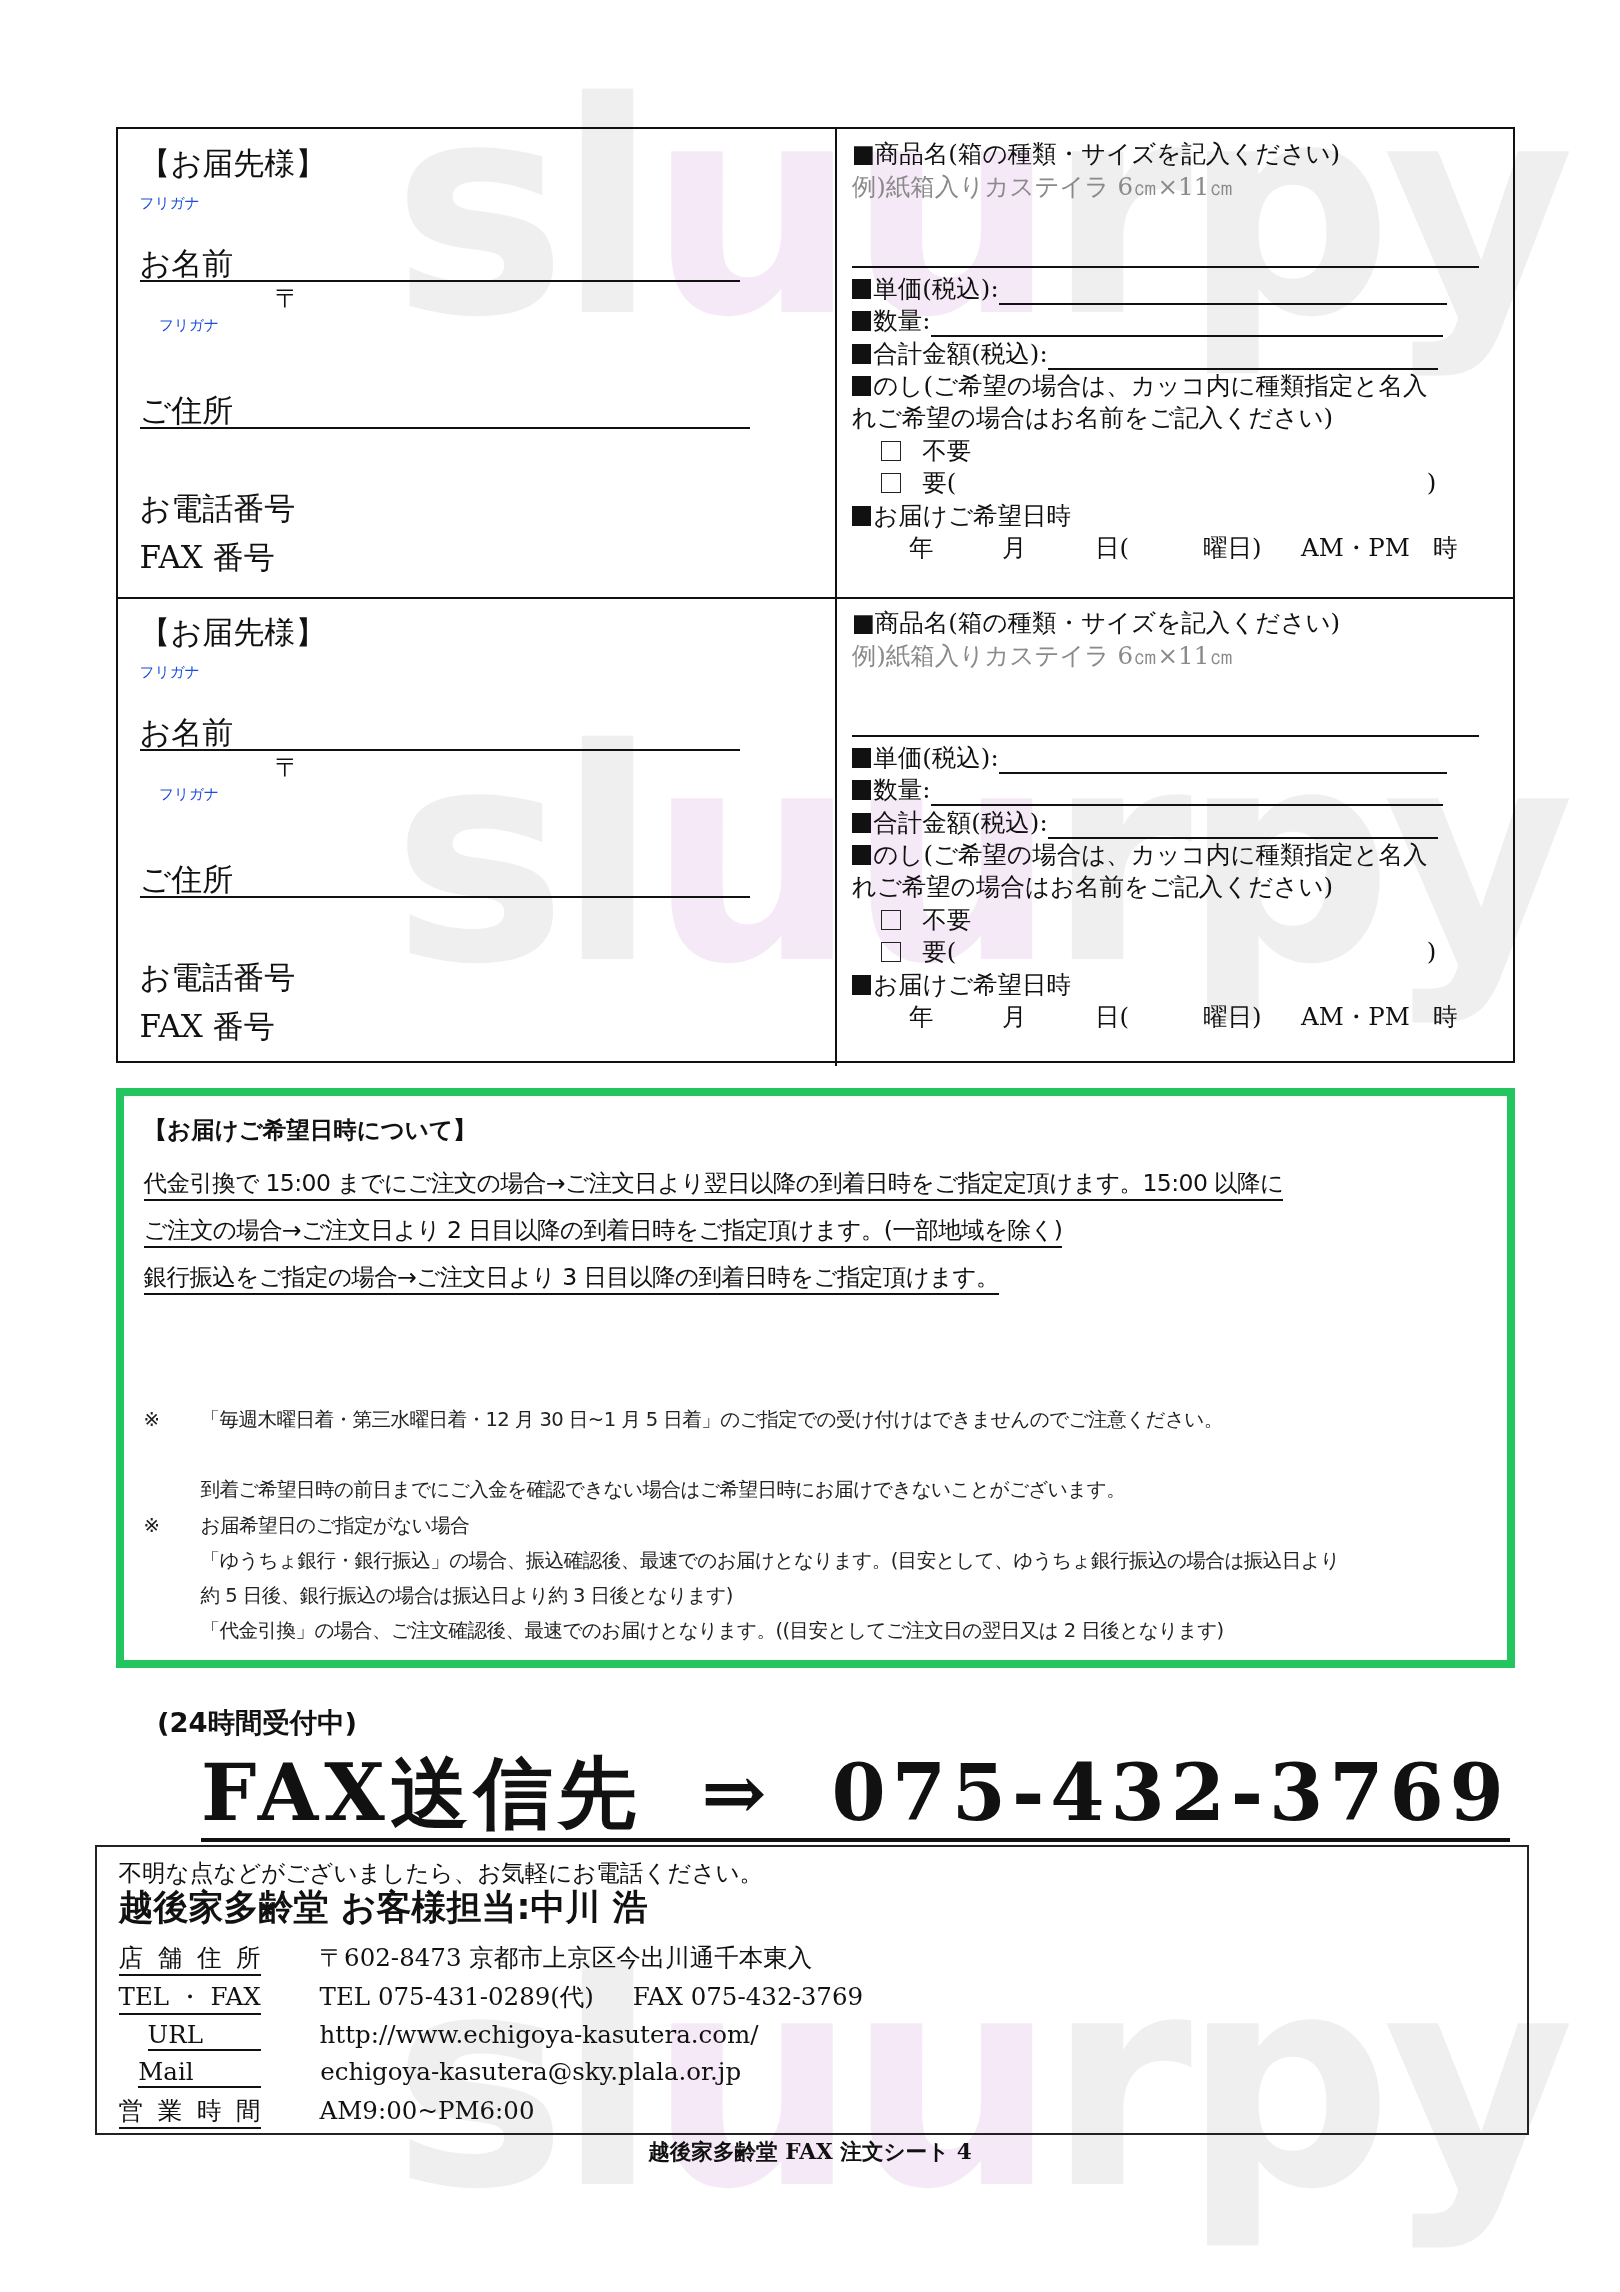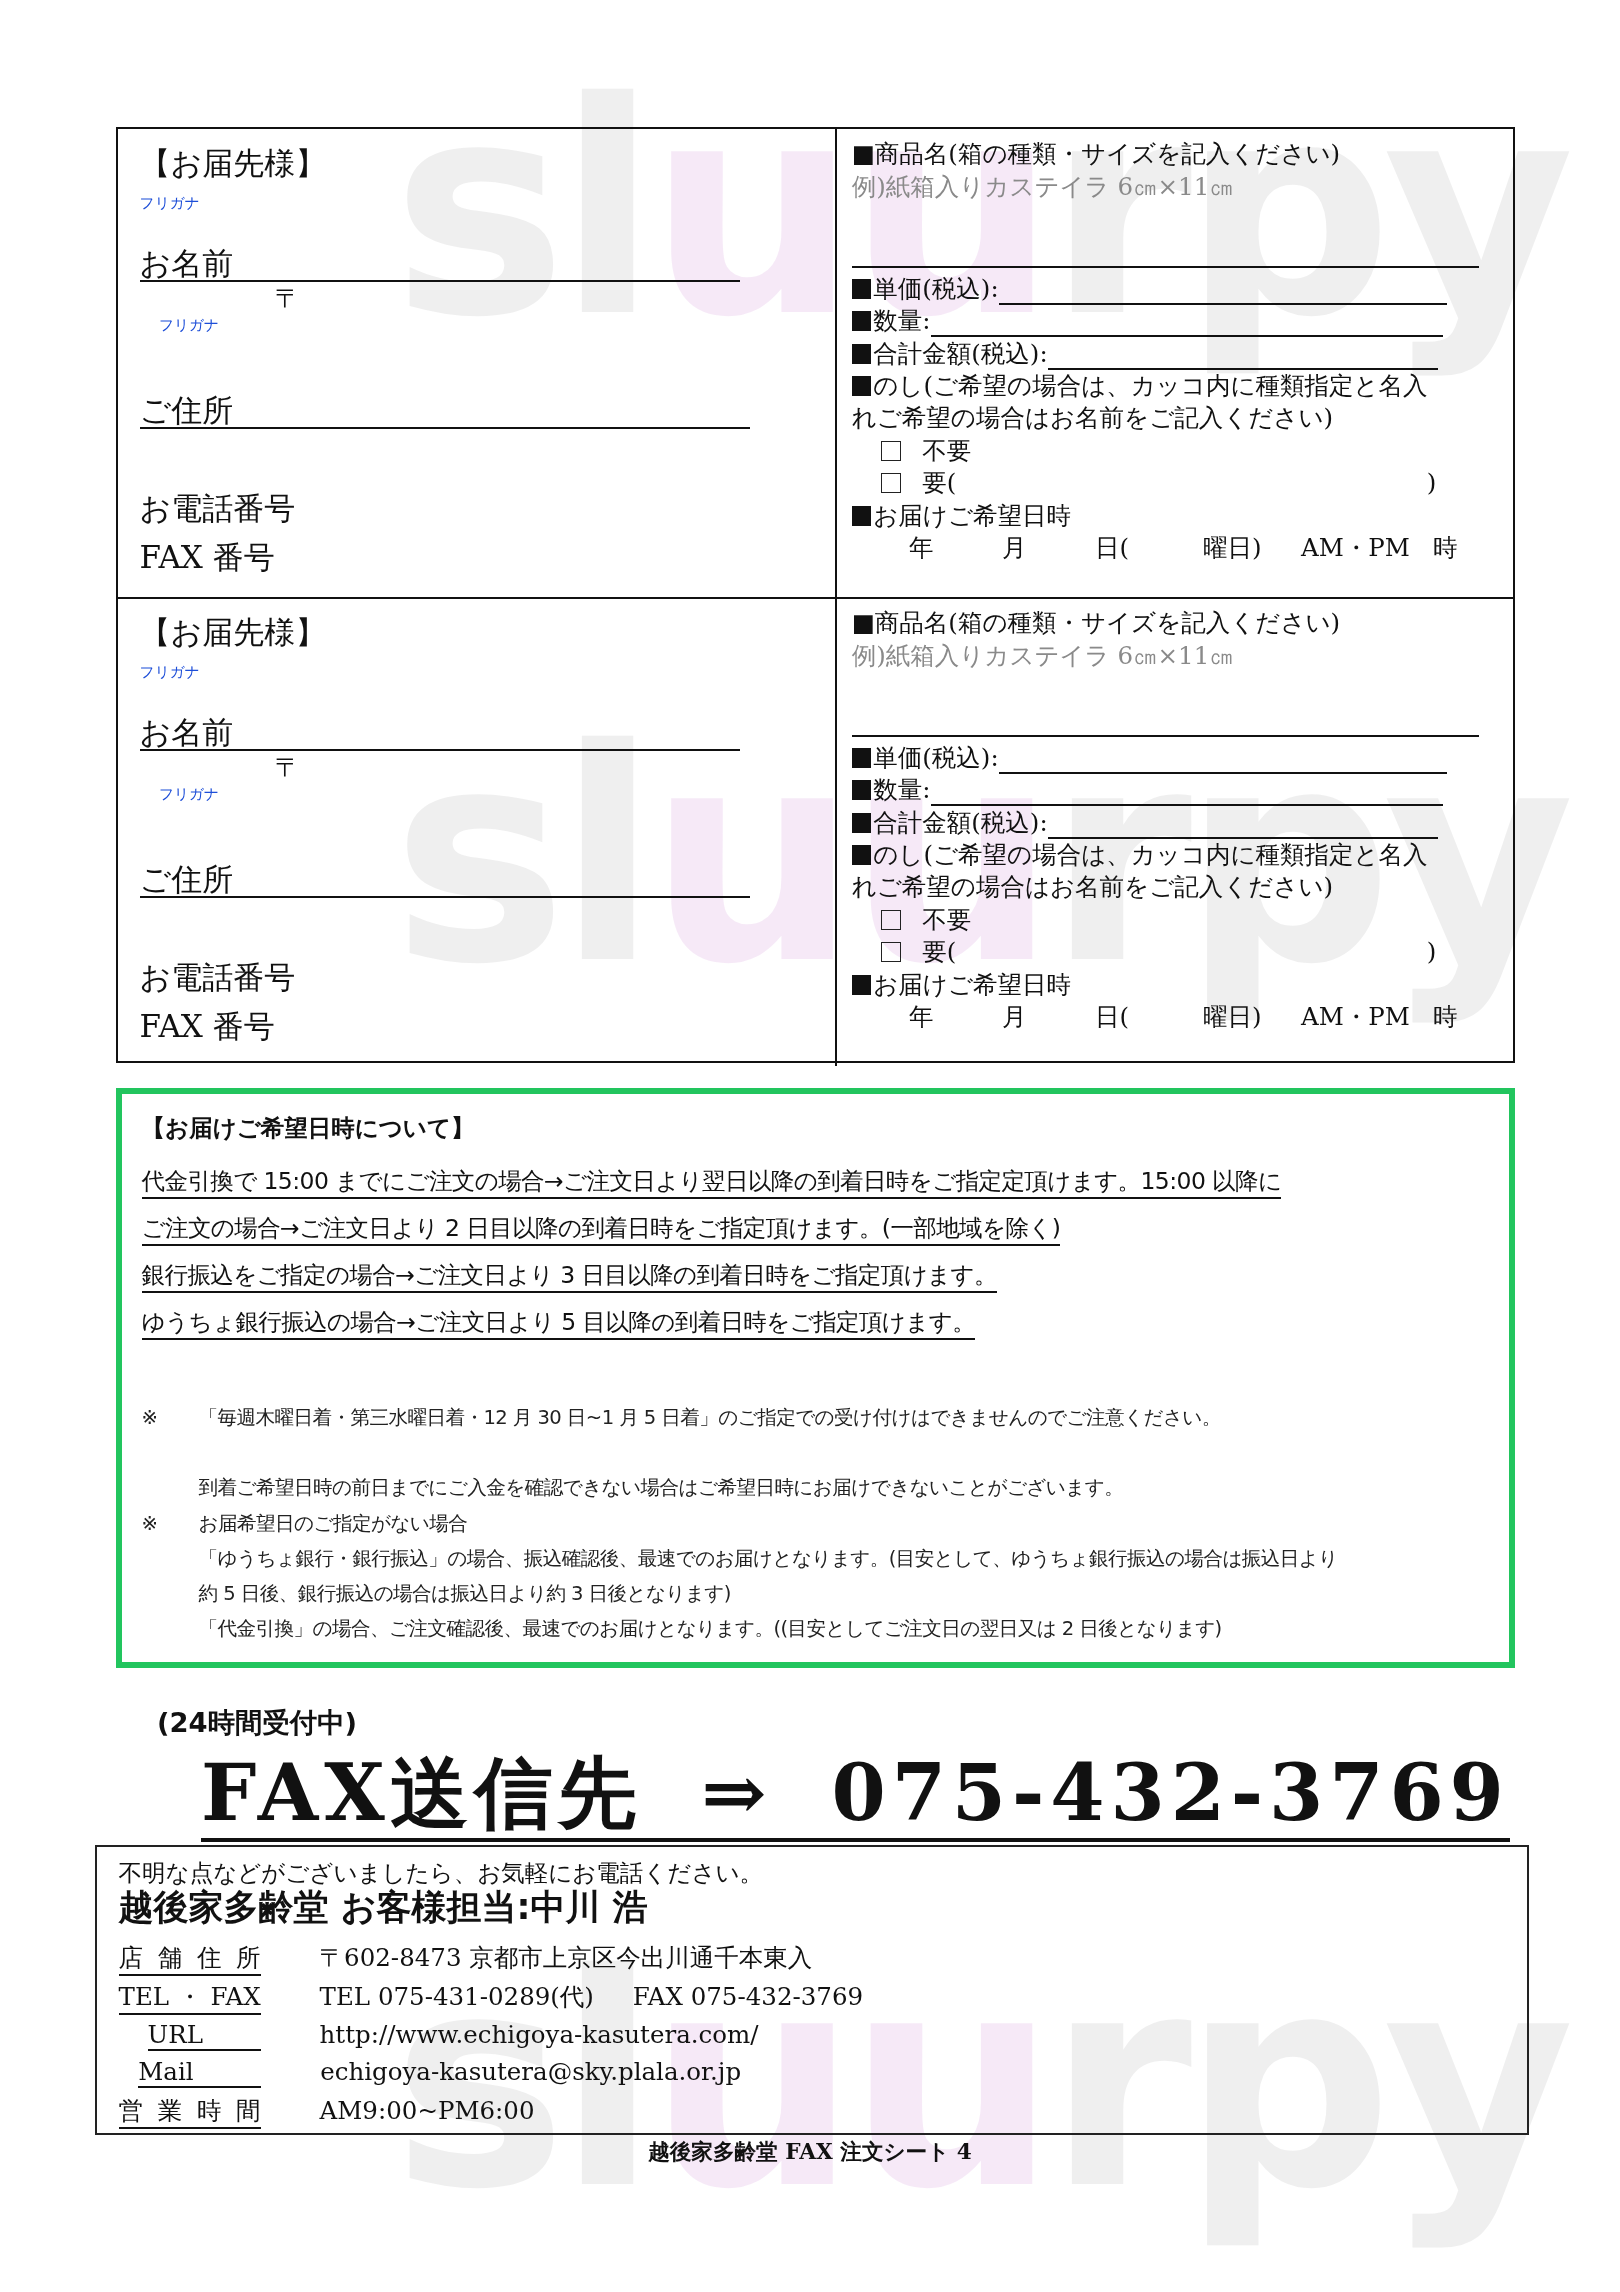--- a/index.html
+++ b/index.html
@@ -26,21 +26,21 @@
   .uline { position: absolute; border-bottom: 2px solid #111; }
   .postal { position: absolute; font-size: 25.5px; left: 157px; }
 
   .rline { position: absolute; left: 13.7px; font-size: 24.5px; white-space: nowrap; }
   .rline.gray { color: #8a8a8a; }
   .fill { display: inline-block; border-bottom: 2px solid #111; vertical-align: bottom; height: 25.5px; }
   .sq { display: inline-block; width: 19.6px; height: 19.6px; background: #111; vertical-align: -2px; margin-right: 2px; }
   .cb { display: inline-block; width: 17.6px; height: 17.6px; border: 1.5px solid #222; vertical-align: -2px; margin-right: 21.6px; }
 
   
-  .info-box { left: 116px; top: 1088px; width: 1399px; height: 580px; border: 6px solid #22c55e; box-sizing: border-box; }
+  .info-box { left: 116px; top: 1088px; width: 1399px; height: 580px; border: 8px solid #22c55e; box-sizing: border-box; }
   .info-title { position: absolute; left: 19.6px; top: 17.6px; font-size: 23.5px; font-weight: bold; font-family: "DejaVu Sans", sans-serif; }
   .info-line { position: absolute; left: 19.6px; font-size: 23.5px; font-weight: normal; font-family: "DejaVu Sans", sans-serif; border-bottom: 2px solid #111; white-space: nowrap; letter-spacing: -0.6px; }
   .note { position: absolute; left: 19.6px; font-size: 19.6px; white-space: nowrap; font-family: "DejaVu Sans", sans-serif; color: #222; letter-spacing: -0.6px; }
   .note .mark { display: inline-block; width: 57px; }
 
   .hours { left: 157px; top: 1705px; font-size: 27.4px; font-weight: bold; font-family: "DejaVu Sans", sans-serif; }
   .fax-big { left: 201px; top: 1754px; font-size: 78px; font-weight: bold; border-bottom: 4.9px solid #111; white-space: nowrap; letter-spacing: 5.9px; line-height: 1; padding-bottom: 5.9px; }
   .fax-big .arrow { margin: 0 59px 0 59px; }
 
   .contact { left: 95px; top: 1845px; width: 1434px; height: 290px; border: 2px solid #222; box-sizing: border-box; }
@@ -120,21 +120,20 @@
       </div>
     </div>
   </div>
 </div>
 
 <div class="abs info-box">
   <div class="info-title">【お届けご希望日時について】</div>
   <div class="info-line" style="top:71px;">代金引換で 15:00 までにご注文の場合→ご注文日より翌日以降の到着日時をご指定定頂けます。15:00 以降に</div>
   <div class="info-line" style="top:118px;">ご注文の場合→ご注文日より 2 日目以降の到着日時をご指定頂けます。(一部地域を除く)</div>
   <div class="info-line" style="top:165px;">銀行振込をご指定の場合→ご注文日より 3 日目以降の到着日時をご指定頂けます。</div>
-  <div class="info-line" style="top:212px;">ゆうちょ銀行振込の場合→ご注文日より 5 目以降の到着日時をご指定頂けます。</div>
 
   <div class="note" style="top:310px;"><span class="mark">※</span><span>「毎週木曜日着・第三水曜日着・12 月 30 日~1 月 5 日着」のご指定での受け付けはできませんのでご注意ください。</span></div>
   <div class="note" style="top:380px;"><span class="mark"></span><span>到着ご希望日時の前日までにご入金を確認できない場合はご希望日時にお届けできないことがございます。</span></div>
   <div class="note" style="top:416px;"><span class="mark">※</span><span>お届希望日のご指定がない場合</span></div>
   <div class="note" style="top:451px;"><span class="mark"></span><span>「ゆうちょ銀行・銀行振込」の場合、振込確認後、最速でのお届けとなります。(目安として、ゆうちょ銀行振込の場合は振込日より</span></div>
   <div class="note" style="top:486px;"><span class="mark"></span><span>約 5 日後、銀行振込の場合は振込日より約 3 日後となります)</span></div>
   <div class="note" style="top:521px;"><span class="mark"></span><span>「代金引換」の場合、ご注文確認後、最速でのお届けとなります。((目安としてご注文日の翌日又は 2 日後となります)</span></div>
 </div>
 
 <div class="abs hours">(24時間受付中)</div>

